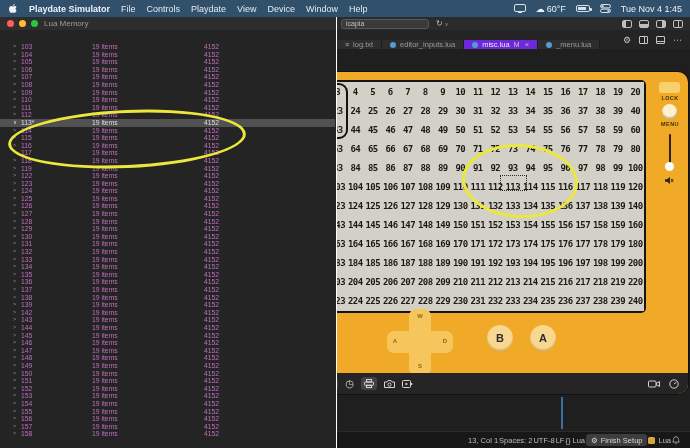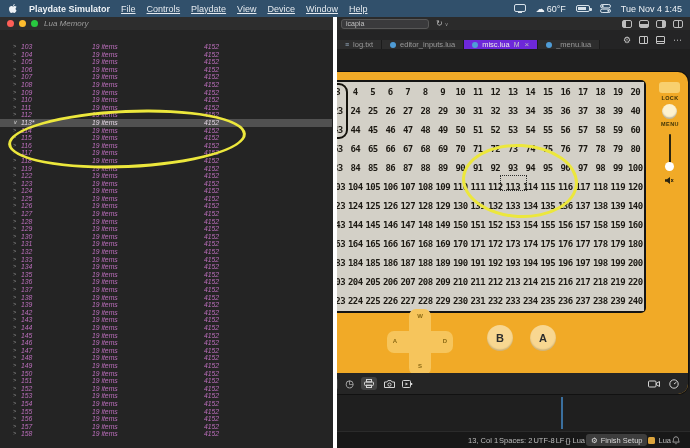--- a/index.html
+++ b/index.html
@@ -3,21 +3,21 @@
 <meta charset="utf-8">
 <style>
   * { margin:0; padding:0; box-sizing:border-box; }
   html,body { width:690px; height:448px; background:#1e1e1e; font-family:"Liberation Sans", sans-serif; }
   #root { position:relative; width:690px; height:448px; overflow:hidden; background:#1f1f1f; }
 
   
   .menubar { position:absolute; left:0; top:0; right:0; height:17px; background:#31506b;
     display:flex; align-items:center; padding:0 8px; gap:11px; color:#eef2f6; font-size:9px; z-index:40; }
   .menubar .app { font-weight:bold; }
-  .menubar .mitem { opacity:.95;text-decoration:underline; }
+  .menubar .mitem { opacity:.95; }
   .mb-right { margin-left:auto; display:flex; align-items:center; gap:10px; }
   .battery { width:14px; height:7px; border:1px solid #d8e2ea; border-radius:2px; position:relative; }
   .battery::before { content:''; position:absolute; left:1px; top:1px; bottom:1px; width:8px; background:#d8e2ea; }
   .battery::after { content:''; position:absolute; right:-3px; top:1.5px; width:2px; height:3px; background:#d8e2ea; border-radius:0 1px 1px 0; }
   .clock { font-size:9px; }
 
   
   .vs-titlebar { position:absolute; left:337px; right:0; top:17px; height:13px; background:#2b2b2b; display:flex; align-items:center; z-index:5; }
   .command-center { margin-left:4px; width:88px; height:10px; background:#3a3a3c; border:1px solid #585858; border-radius:3px;
     font-size:7px; color:#c3c3c3; display:flex; align-items:center; padding:0 4px; overflow:hidden; }
@@ -46,21 +46,21 @@
   .editor-bg { position:absolute; left:337px; right:0; top:49px; bottom:17px; background:#1f1f1f; }
   .sash { position:absolute; left:561px; top:397px; width:2px; height:32px; background:#3a6f9e; z-index:8; }
 
   .statusbar { position:absolute; left:337px; right:0; bottom:0; height:17px; background:#181818; border-top:1px solid #2b2b2b;
     display:flex; align-items:center; justify-content:flex-end; gap:1px; font-size:7.5px; color:#bdbdbd; padding-right:10px; z-index:6; }
   .sb-chip { background:#3d3d3d; border-radius:3px; padding:1.5px 5px; display:flex; gap:3px; align-items:center; color:#dadada; }
   .lua-badge { width:7px; height:7px; background:#dca43c; border-radius:1.5px; display:inline-block; }
   .sb-item { display:flex; align-items:center; gap:3px; }
 
   
-  .lua-window { position:absolute; left:0; top:17px; width:337px; bottom:0; background:#242424; border-right:4px solid #ffffff; z-index:20;font-style:italic; }
+  .lua-window { position:absolute; left:0; top:17px; width:337px; bottom:0; background:#242424; border-right:1px solid #ffffff; z-index:20; }
   .lw-titlebar { height:13px; background:#2d2d2d; position:relative; display:flex; align-items:center; }
   .lights { position:absolute; left:7px; top:3px; display:flex; gap:5px; }
   .light { width:7px; height:7px; border-radius:50%; }
   .l-red{background:#ff5f57;} .l-yellow{background:#febc2e;} .l-green{background:#28c840;}
   .lw-title { margin-left:44px; font-size:8px; color:#9c9c9c; }
   .lw-header { height:13px; background:#303030; border-bottom:1px solid #3b3b3b; position:relative; font-size:7.5px; color:#cccccc; }
   .lw-header span { position:absolute; top:2px; }
   .h-name{left:8px;} .h-value{left:92px;} .h-chev{left:186px; color:#9a9a9a; font-size:6px; top:3px;} .h-size{left:204px;}
   .h-div { position:absolute; top:1px; bottom:1px; width:1px; background:#474747; }
   .hd1{left:86px;} .hd2{left:197px;}

